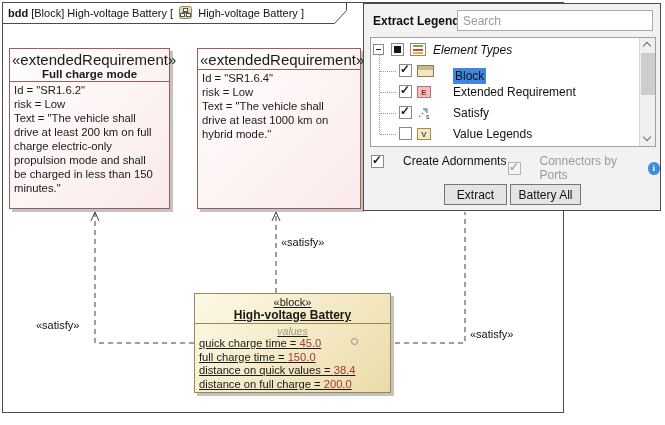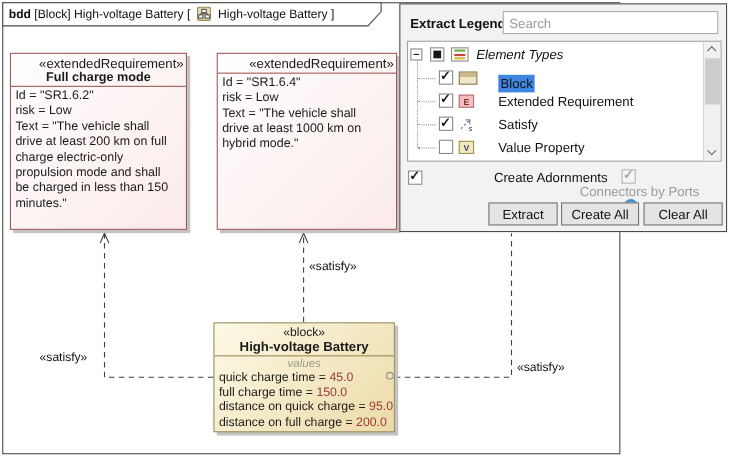--- a/index.html
+++ b/index.html
@@ -12,26 +12,26 @@
   .dash { fill:none; stroke:#3f3f3f; stroke-width:1; stroke-dasharray:5,4; }
   .ah { fill:none; stroke:#3f3f3f; stroke-width:1; }
 
   .hdr-text { position:absolute; left:8px; top:6px; font-size:11px; color:#111; white-space:pre; display:flex; align-items:center; }
   .hdr-text .kw { font-weight:bold; }
   .dgi { display:inline-block; margin:0 3px; }
 
   
   .req { position:absolute; border:1px solid #a25b5b; background:linear-gradient(135deg,#fffefe 0%,#fbeaea 100%); box-shadow:3px 3px 0 #c3c3c3; color:#1a1a1a; }
   .req .rhdr { text-align:center; padding:2px 2px 1px; border-bottom:1px solid #a25b5b; }
-  .req .stereo { font-size:12px;text-align:right; }
+  .req .stereo { font-size:15px;text-align:right; }
   .req .rname { font-weight:bold; font-size:11.5px; }
   .req .rbody { padding:1px 4px; white-space:pre-line; line-height:14px; font-size:11.3px; }
 
   
-  .blk { position:absolute; left:194px; top:293px; width:165px; height:100px; border:1px solid #998a55; background:linear-gradient(135deg,#fdf9e6 0%,#ecdba8 100%); box-shadow:3px 3px 0 #c3c3c3; color:#1a1a1a; }
+  .blk { position:absolute; left:194px; top:293px; width:197px; height:100px; border:1px solid #998a55; background:linear-gradient(135deg,#fdf9e6 0%,#ecdba8 100%); box-shadow:3px 3px 0 #c3c3c3; color:#1a1a1a;text-decoration:underline; }
   .blk .bhdr { text-align:center; padding:2px 2px 1px; border-bottom:1px solid #998a55; }
   .blk .stereo { font-size:11px; }
   .blk .bname { font-weight:bold; font-size:12px; }
   .blk .vcap { text-align:center; color:#9b9b8a; font-style:italic; font-size:10.5px; line-height:12px; padding-top:1px; }
   .blk .vrow { padding:0 4px; line-height:13.5px; font-size:11.2px; white-space:nowrap; }
   .blk .vnum { color:#9c3a38; }
   .endpt { position:absolute; left:351px; top:338px; width:7px; height:7px; border:1px solid #909090; border-radius:50%; }
 
   .sat { position:absolute; font-size:11px; color:#111; }
 
@@ -138,21 +138,21 @@
   </div>
 
   <div class="blk">
     <div class="bhdr">
       <div class="stereo">«block»</div>
       <div class="bname">High-voltage Battery</div>
     </div>
     <div class="vcap">values</div>
     <div class="vrow"><span>quick charge time = </span><span class="vnum">45.0</span></div>
     <div class="vrow"><span>full charge time = </span><span class="vnum">150.0</span></div>
-    <div class="vrow"><span>distance on quick charge = </span><span class="vnum">95.0</span></div>
+    <div class="vrow"><span>distance on quick values = </span><span class="vnum">38.4</span></div>
     <div class="vrow"><span>distance on full charge = </span><span class="vnum">200.0</span></div>
   </div>
   <div class="endpt"></div>
 
   <span class="sat" style="left:36px; top:319px;">«satisfy»</span>
   <span class="sat" style="left:281px; top:236px;">«satisfy»</span>
   <span class="sat" style="left:470px; top:328px;">«satisfy»</span>
 
   <div class="panel">
     <div class="title">Extract Legends:</div>
@@ -196,42 +196,41 @@
               <path d="M7,3 L11,3 L11,7" stroke="#7a8aa8" stroke-width="1.3" fill="none"></path>
               <text x="10" y="13" font-size="7" fill="#333" font-family="Liberation Sans, sans-serif">s</text>
             </svg>
         </span>
         <span class="tlabel">Satisfy</span>
       </div>
 
       <div class="trow" style="top:86px;">
         <span class="cb" style="left:28px; top:3px;"></span>
         <span class="ticon vp-ic" style="top:4px;">V</span>
-        <span class="tlabel">Value Property</span>
+        <span class="tlabel">Value Legends</span>
       </div>
 
       <div class="sb">
         <div class="btn" style="top:0;">
             <span class="chev up"></span>
           </div>
         <div class="thumb"></div>
         <div class="btn" style="bottom:0;">
             <span class="chev dn"></span>
           </div>
       </div>
     </div>
 
-    <div class="optrow" style="left:7px; top:150px;gap:46px;">
+    <div class="optrow" style="left:7px; top:150px;">
       <span class="cb checked" style="position:relative;"></span>
       <span class="opt-label">Create Adornments</span>
     </div>
-    <div class="optrow" style="left:144px; top:150px;flex-direction:column;">
+    <div class="optrow" style="left:144px; top:150px;">
       <span class="cb checked disabled" style="position:relative;"></span>
       <span class="opt-label dis">Connectors by Ports</span>
       <span class="info-ic">i</span>
     </div>
 
     <button class="pbtn" style="left:80px; width:63px;">Extract</button>
-    <button class="pbtn" style="left:146px; width:71px;">Create All</button>
-    <button class="pbtn" style="left:221px; width:72px;">Clear All</button>
+    <button class="pbtn" style="left:146px; width:71px;">Battery All</button>
   </div>
 
 </div>
 
 </body></html>

